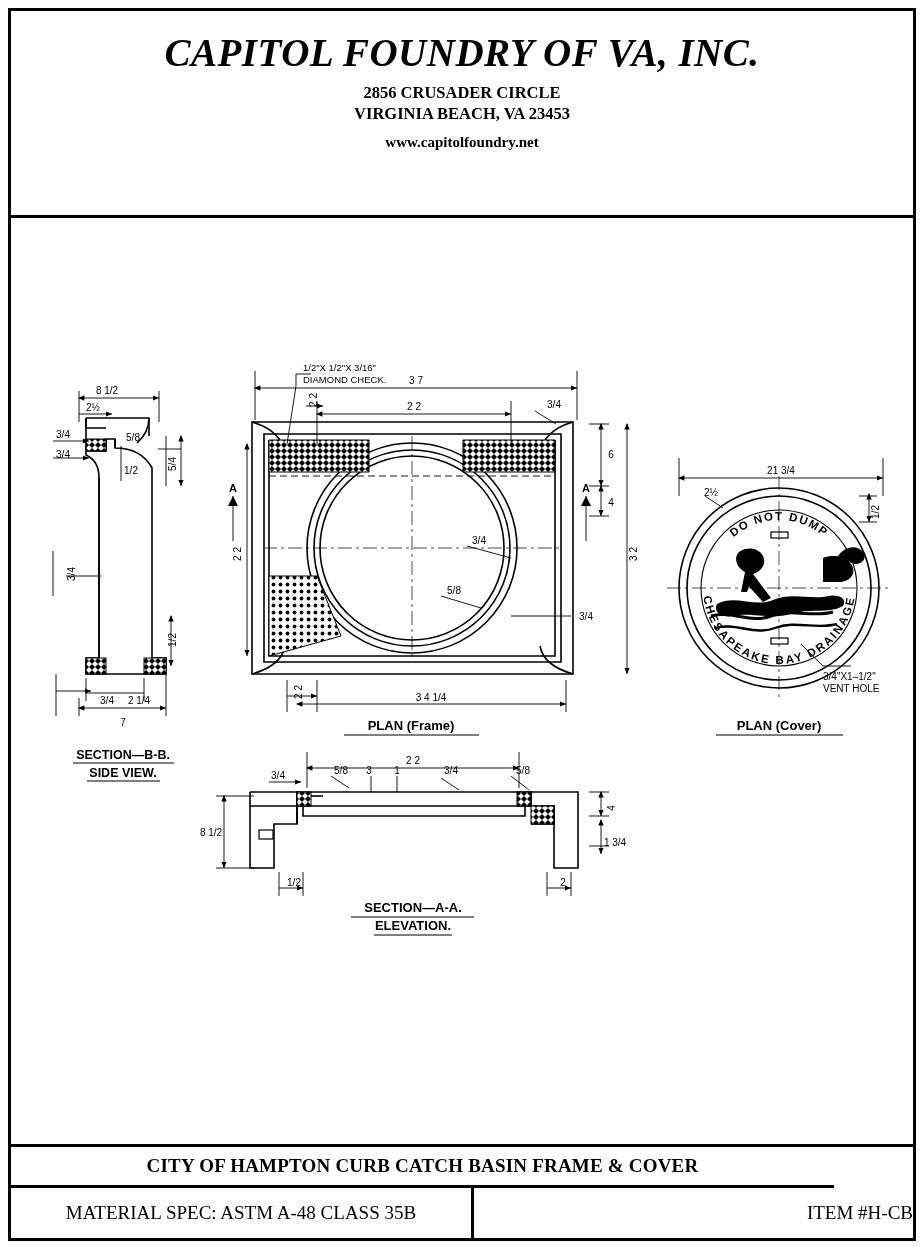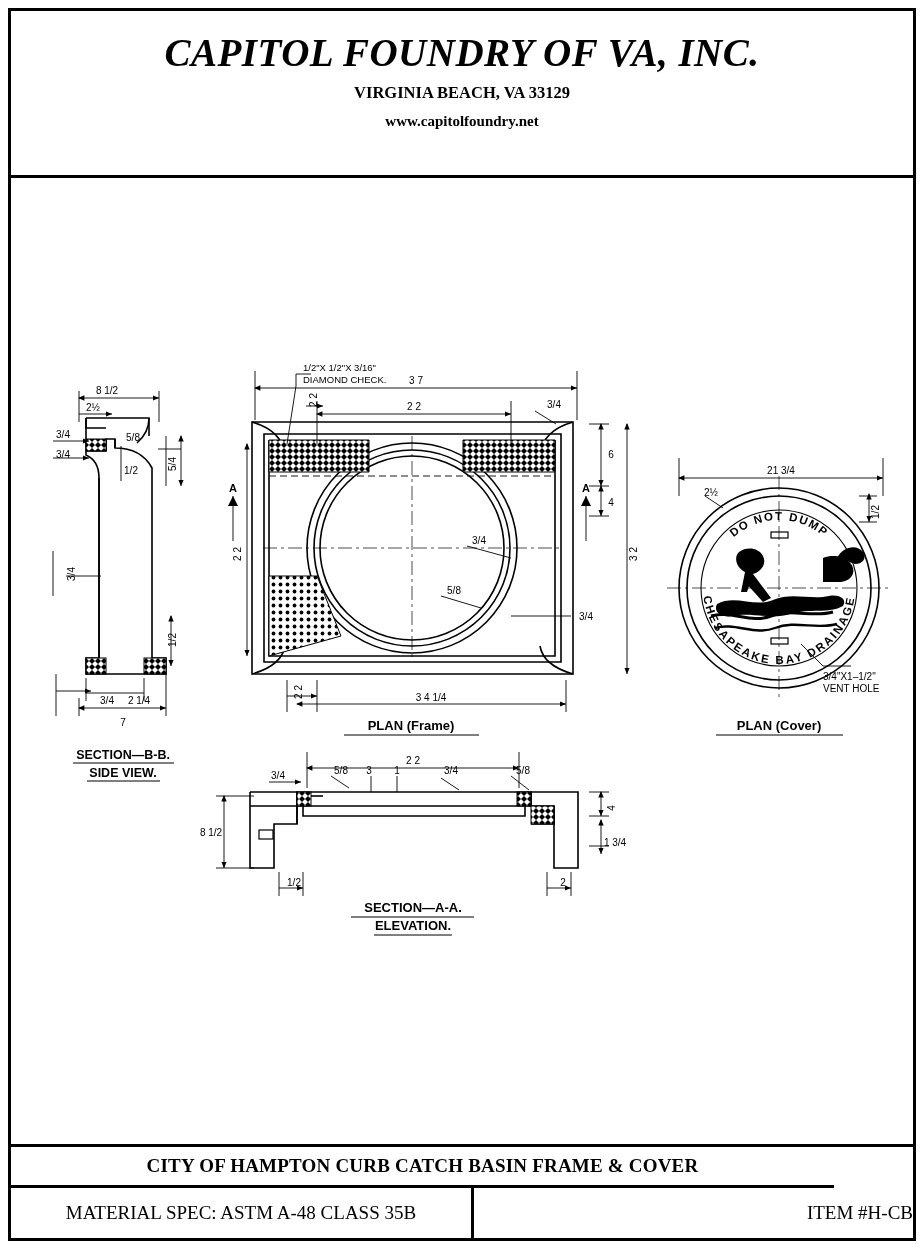--- a/index.html
+++ b/index.html
@@ -1,20 +1,20 @@
 <!DOCTYPE html>
 <html><head>
 <meta charset="utf-8">
 <style>
   html,body{margin:0;padding:0;background:#ffffff;}
   body{width:924px;height:1249px;font-family:"Liberation Serif",serif;color:#000;}
   .sheet{position:relative;width:924px;height:1249px;box-sizing:border-box;}
   .outer-border{position:absolute;left:8px;top:8px;width:908px;height:1233px;border:3px solid #000;box-sizing:border-box;}
   
-  .header{position:absolute;left:11px;top:11px;width:902px;height:167px;border-bottom:3px solid #000;box-sizing:border-box;text-align:center;}
+  .header{position:absolute;left:11px;top:11px;width:902px;height:207px;border-bottom:3px solid #000;box-sizing:border-box;text-align:center;}
   .company{font-family:"Liberation Serif",serif;font-weight:bold;font-style:italic;font-size:39px;letter-spacing:0.5px;margin-top:22px;line-height:1.05;}
   .addr{font-family:"Liberation Serif",serif;font-weight:bold;font-size:16.5px;line-height:1.28;margin-top:8px;}
   .addr div{white-space:nowrap;}
   .web{font-weight:bold;font-size:15px;margin-top:10px;}
   
   .drawing{position:absolute;left:11px;top:196px;width:902px;height:951px;border-bottom:3px solid #000;box-sizing:border-box;overflow:hidden;}
   .drawing svg{display:block;}
   
   .title-bar{position:absolute;left:11px;top:1147px;width:823px;height:41px;border-bottom:3px solid #000;box-sizing:border-box;display:flex;align-items:center;justify-content:center;}
   .title-bar span{font-weight:bold;font-size:19px;letter-spacing:0.2px;}
@@ -26,21 +26,22 @@
 </style>
 </head>
 <body>
 
 <div class="sheet">
   <div class="outer-border"></div>
 
   <div class="header">
     <div class="company">CAPITOL FOUNDRY OF VA, INC.</div>
     <div class="addr">
-      <div>VIRGINIA BEACH, VA 33129</div>
+      <div>2856 CRUSADER CIRCLE</div>
+      <div>VIRGINIA BEACH, VA 23453</div>
     </div>
     <div class="web">www.capitolfoundry.net</div>
   </div>
 
   <div class="drawing">
     <svg width="902" height="951" viewBox="0 0 902 951" xmlns="http://www.w3.org/2000/svg">
       <defs>
         <marker id="ah" markerWidth="8" markerHeight="8" refX="7" refY="3" orient="auto">
           <path d="M0,0 L7,3 L0,6 z" fill="#000"></path>
         </marker>

